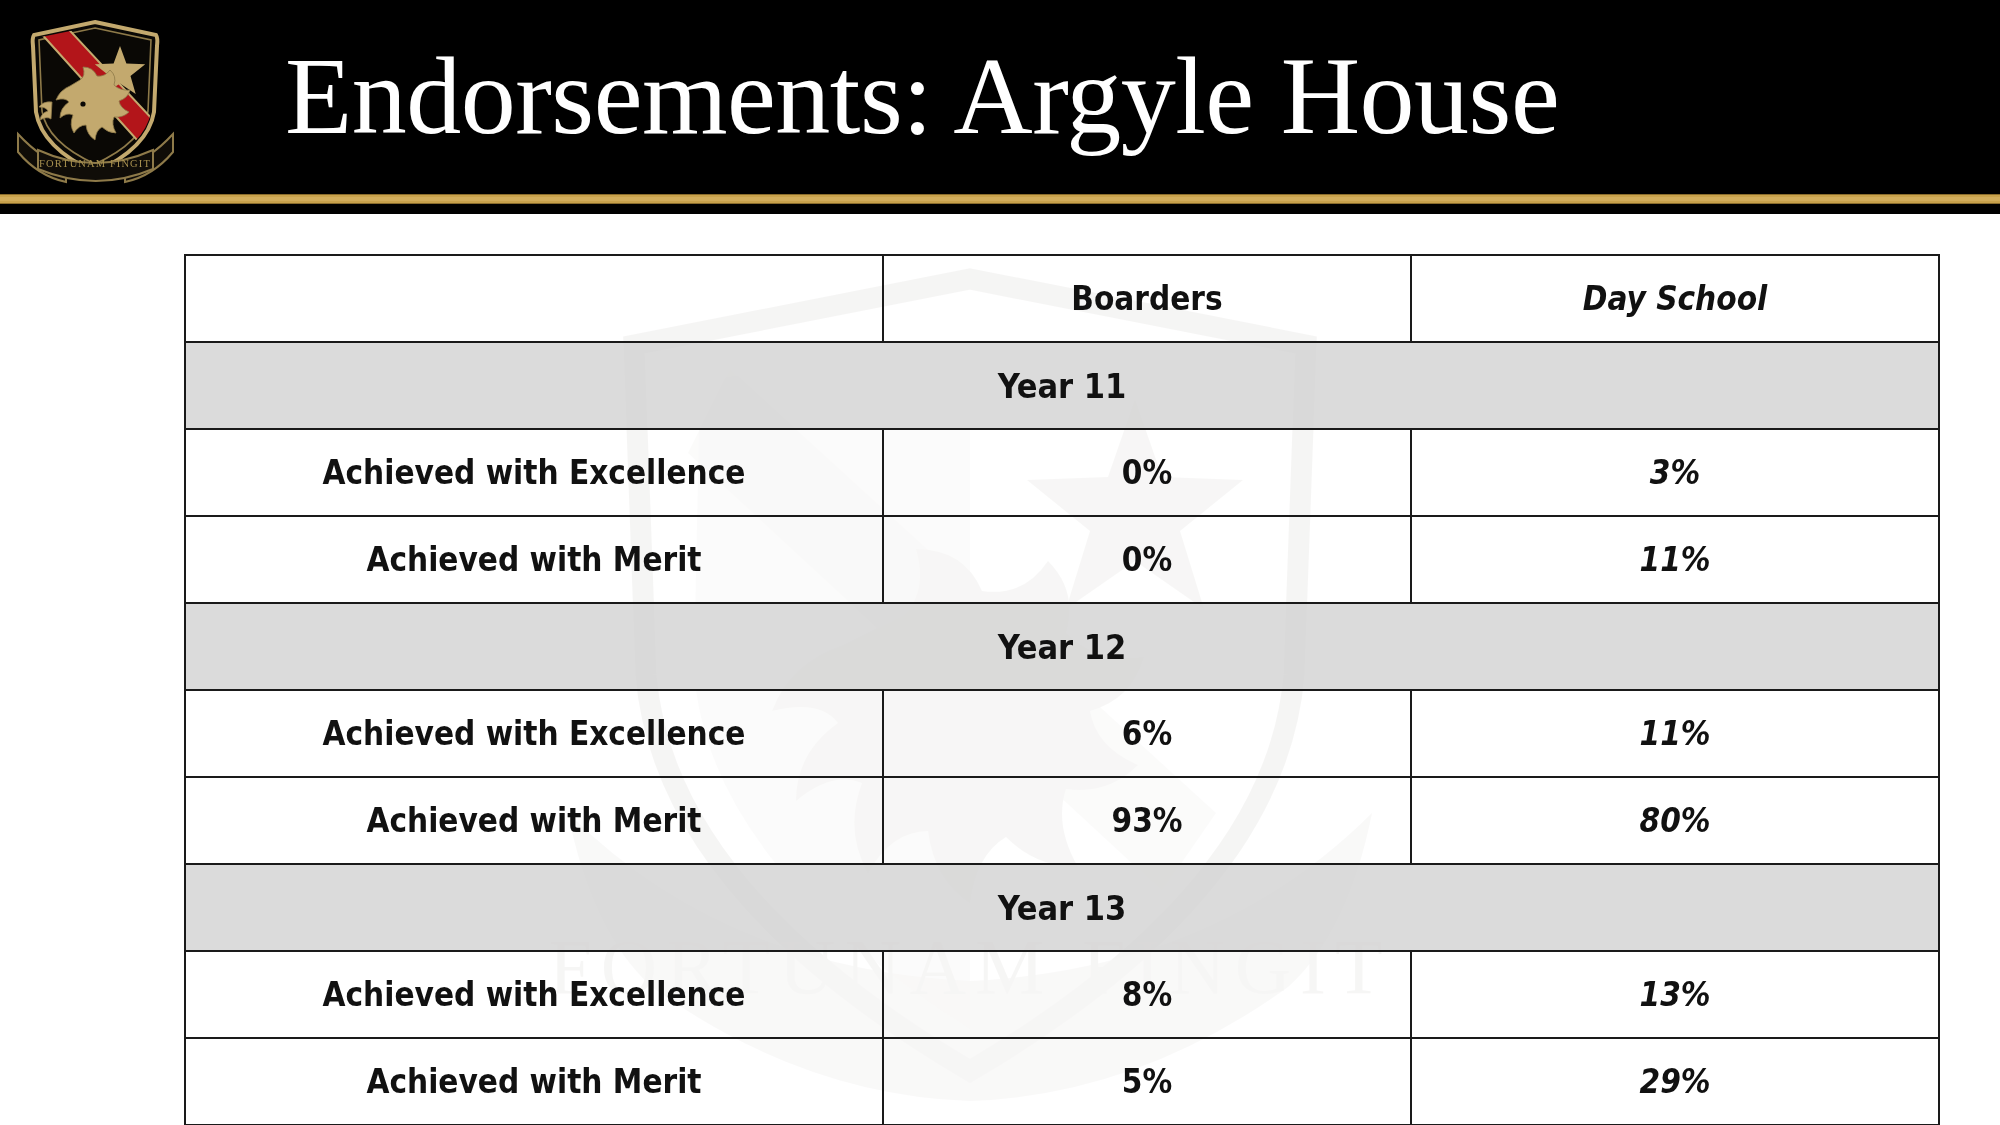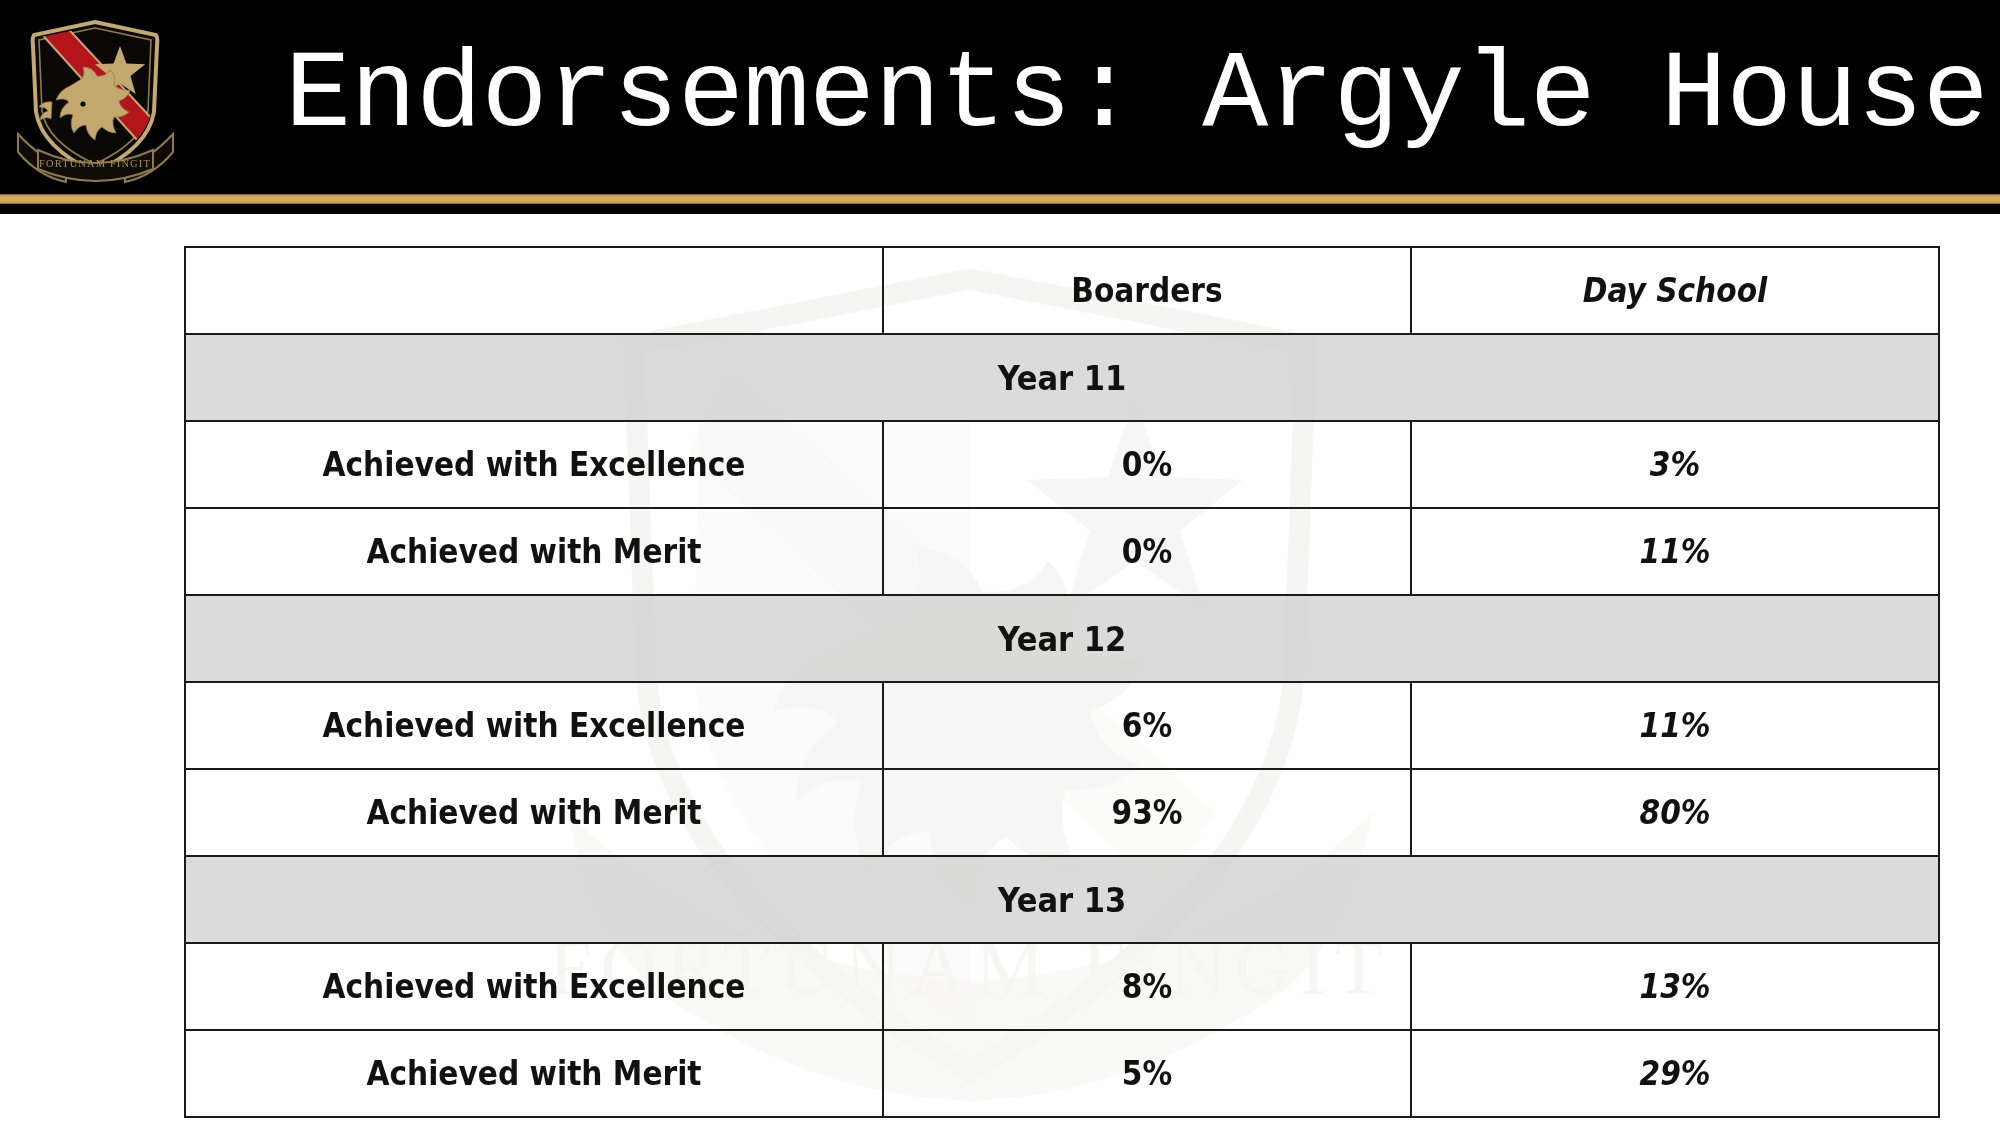--- a/index.html
+++ b/index.html
@@ -57,21 +57,21 @@
     top: 16px;
     width: 1660px;
     height: 160px;
     line-height: 160px;
     color: #ffffff;
     font-size: 110px;
     font-weight: 300;
     letter-spacing: -0.5px;
     white-space: nowrap;
     z-index: 7;
-    font-family: Liberation Mono, monospace;
+    font-family: Liberation Serif, serif;
     font-stretch: condensed;
   }
 
   
   .crest {
     position: absolute;
     left: 8px;
     top: 8px;
     width: 175px;
     height: 178px;
@@ -89,21 +89,21 @@
     z-index: 1;
     opacity: 0.085;
     pointer-events: none;
   }
   .watermark svg { display: block; width: 100%; height: 100%; }
 
   
   .table-wrap {
     position: absolute;
     left: 184px;
-    top: 246px;
+    top: 254px;
     width: 1688px;
     z-index: 3;
   }
   table.grid {
     border-collapse: collapse;
     width: 1688px;
     table-layout: fixed;
     background: transparent;
   }
   table.grid td {

